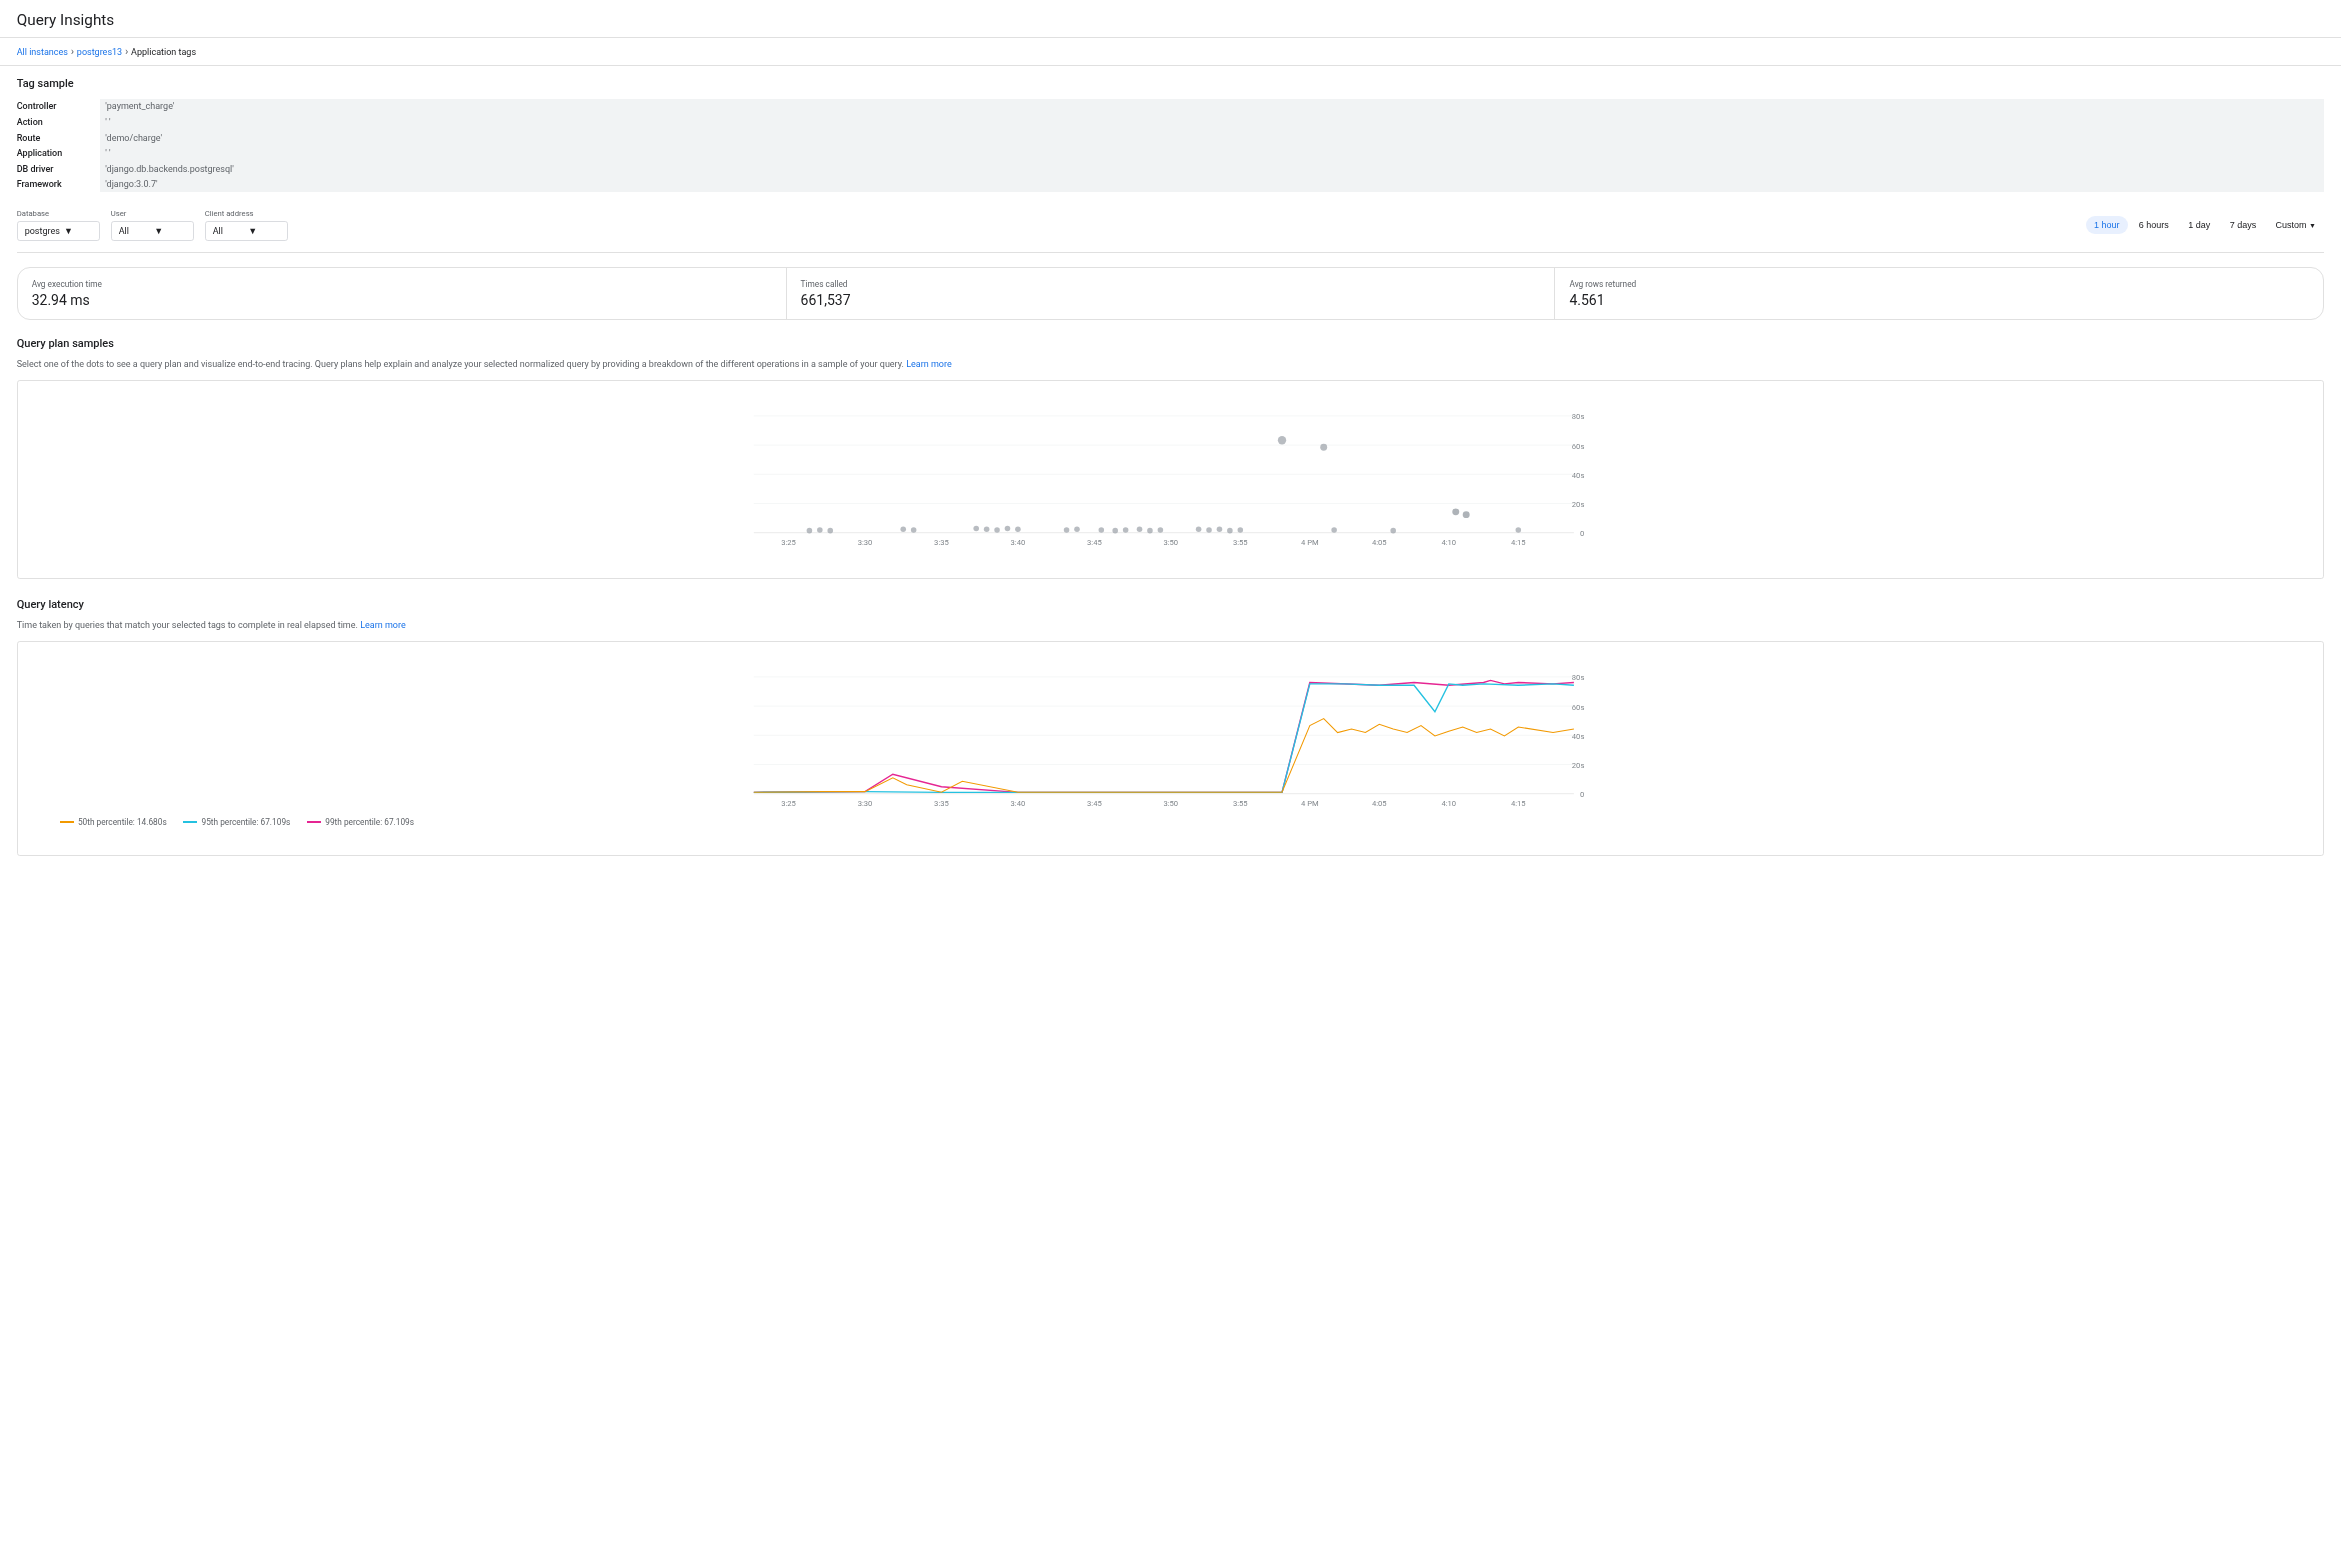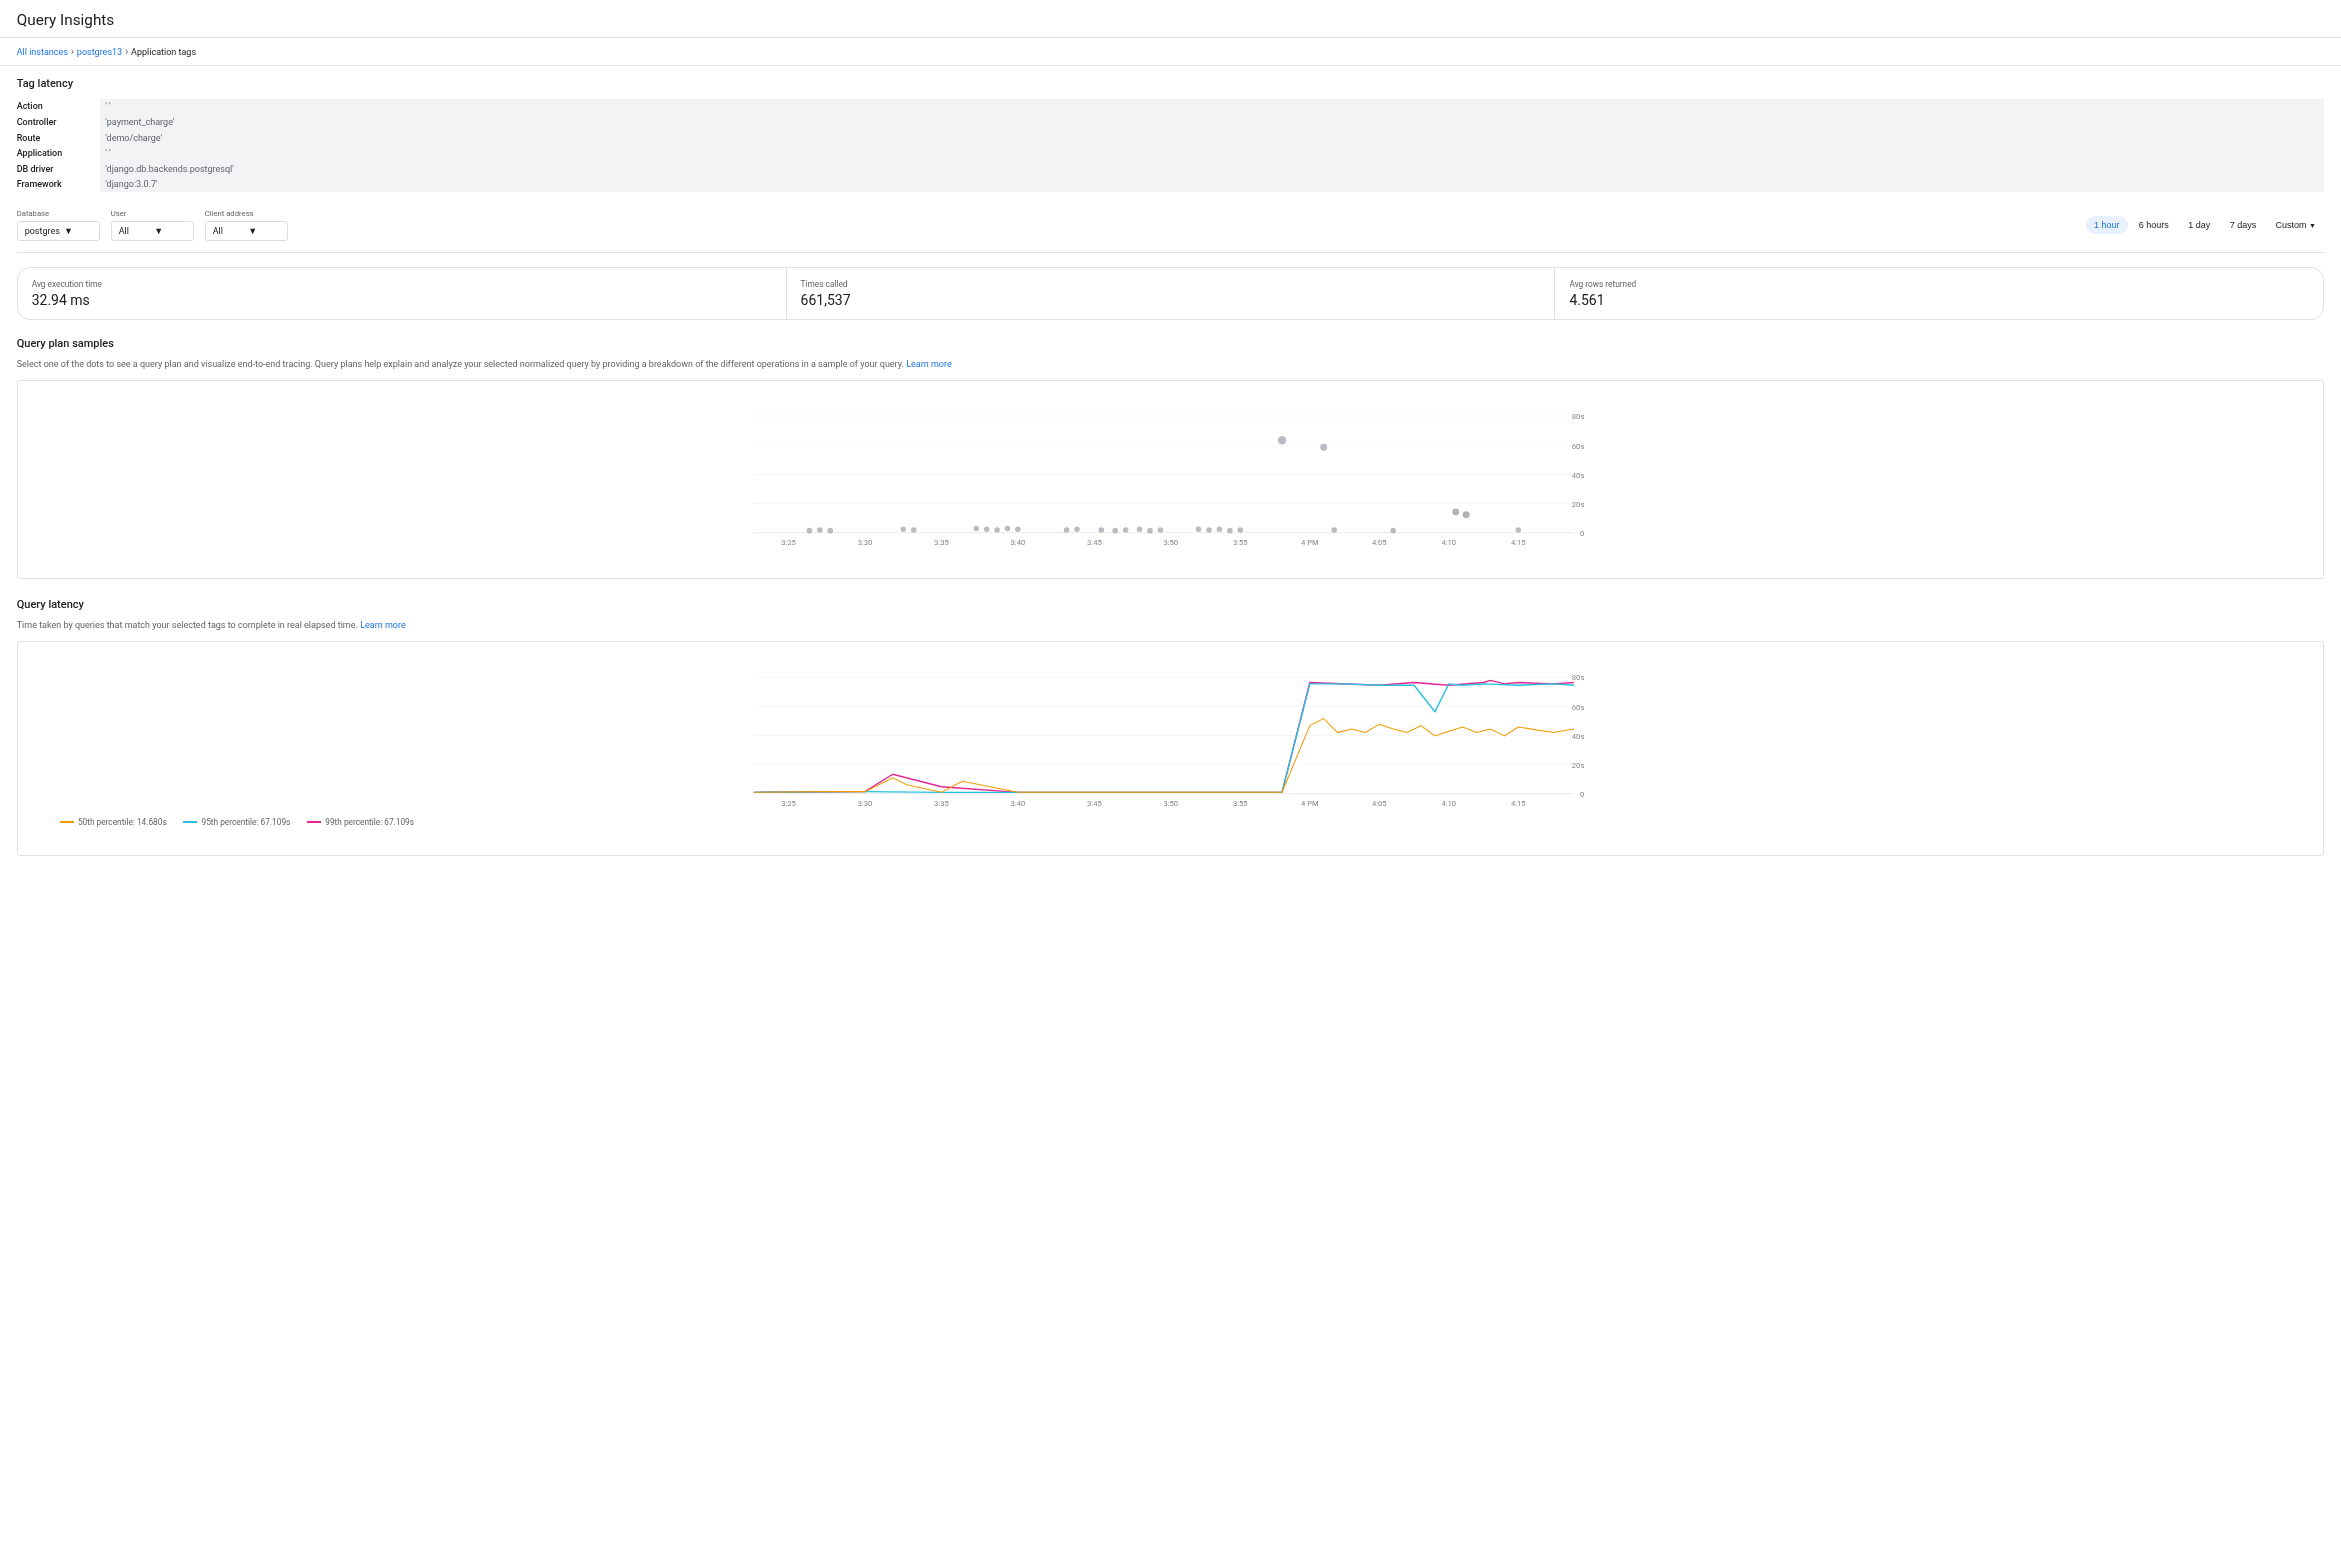--- a/index.html
+++ b/index.html
@@ -68,30 +68,30 @@
   <a class="breadcrumb-link">All instances</a>
   <span class="breadcrumb-sep">›</span>
   <a class="breadcrumb-link">postgres13</a>
   <span class="breadcrumb-sep">›</span>
   <span class="breadcrumb-current">Application tags</span>
 </div>
 
 <div class="content">
 
   <div class="tag-details">
-    <div class="section-title">Tag latency</div>
+    <div class="section-title">Tag sample</div>
     <table class="tag-table">
       <tbody id="tag-table-body">
       <tr>
+            <td>Controller</td>
+            <td>'payment_charge'</td>
+          </tr>
+          <tr>
             <td>Action</td>
             <td>' '</td>
-          </tr>
-          <tr>
-            <td>Controller</td>
-            <td>'payment_charge'</td>
           </tr>
           <tr>
             <td>Route</td>
             <td>'demo/charge'</td>
           </tr>
           <tr>
             <td>Application</td>
             <td>' '</td>
           </tr>
           <tr>

